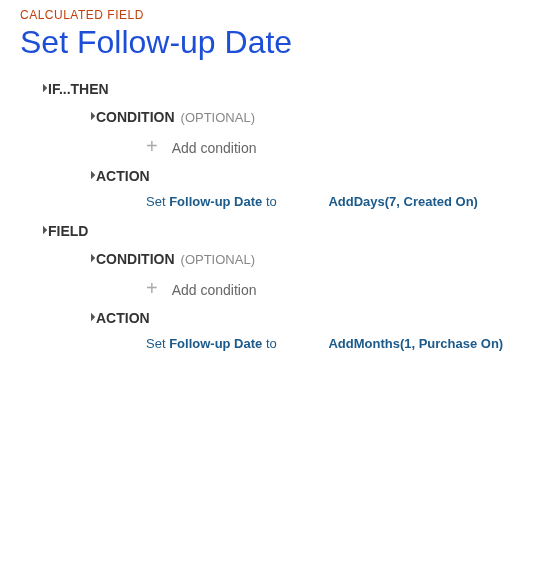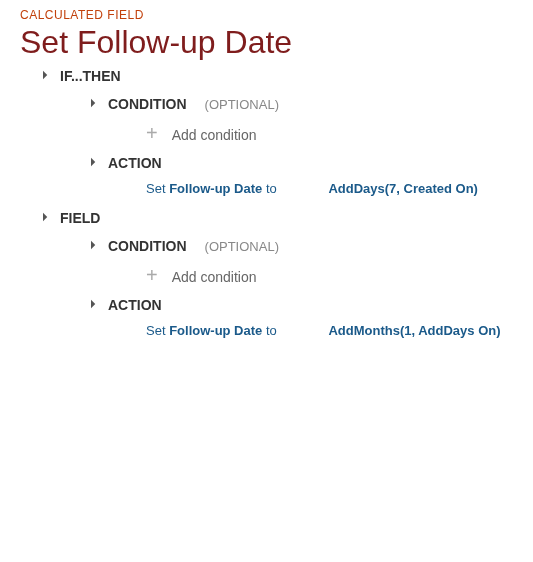--- a/index.html
+++ b/index.html
@@ -12,27 +12,27 @@
   }
   .breadcrumb {
     font-size: 12px;
     letter-spacing: 0.5px;
     color: #c2410c;
     margin-bottom: 2px;
   }
   .page-title {
     font-size: 32px;
     font-weight: 300;
-    color: #7f1d1d;
-    margin-bottom: 7px;
+    color: #1d4ed8;
+    margin-bottom: 20px;
   }
   .row-head {
     display: flex;
     align-items: center;
-    gap: 12px;
+    gap: 0;
     margin-bottom: 6px;
   }
   .caret {
     width: 0; height: 0;
     border-right: 6px solid #555;
     border-top: 6px solid transparent;
     transform: rotate(-45deg);
     margin-right: 2px;
     margin-top: -2px;
   }
@@ -152,16 +152,16 @@
       <span class="caret"></span>
       <span class="label-strong">ACTION</span>
     </div>
     <div class="action-line">
       <span class="kw">Set</span>
       <span> </span>
       <span class="field">Follow-up Date</span>
       <span> </span>
       <span class="kw">to</span>
       <span> </span>
-      <span class="func">AddMonths(1, AddDays On)</span>
+      <span class="func">AddMonths(1, Purchase On)</span>
     </div>
   </div>
 </div>
 
 </body></html>

